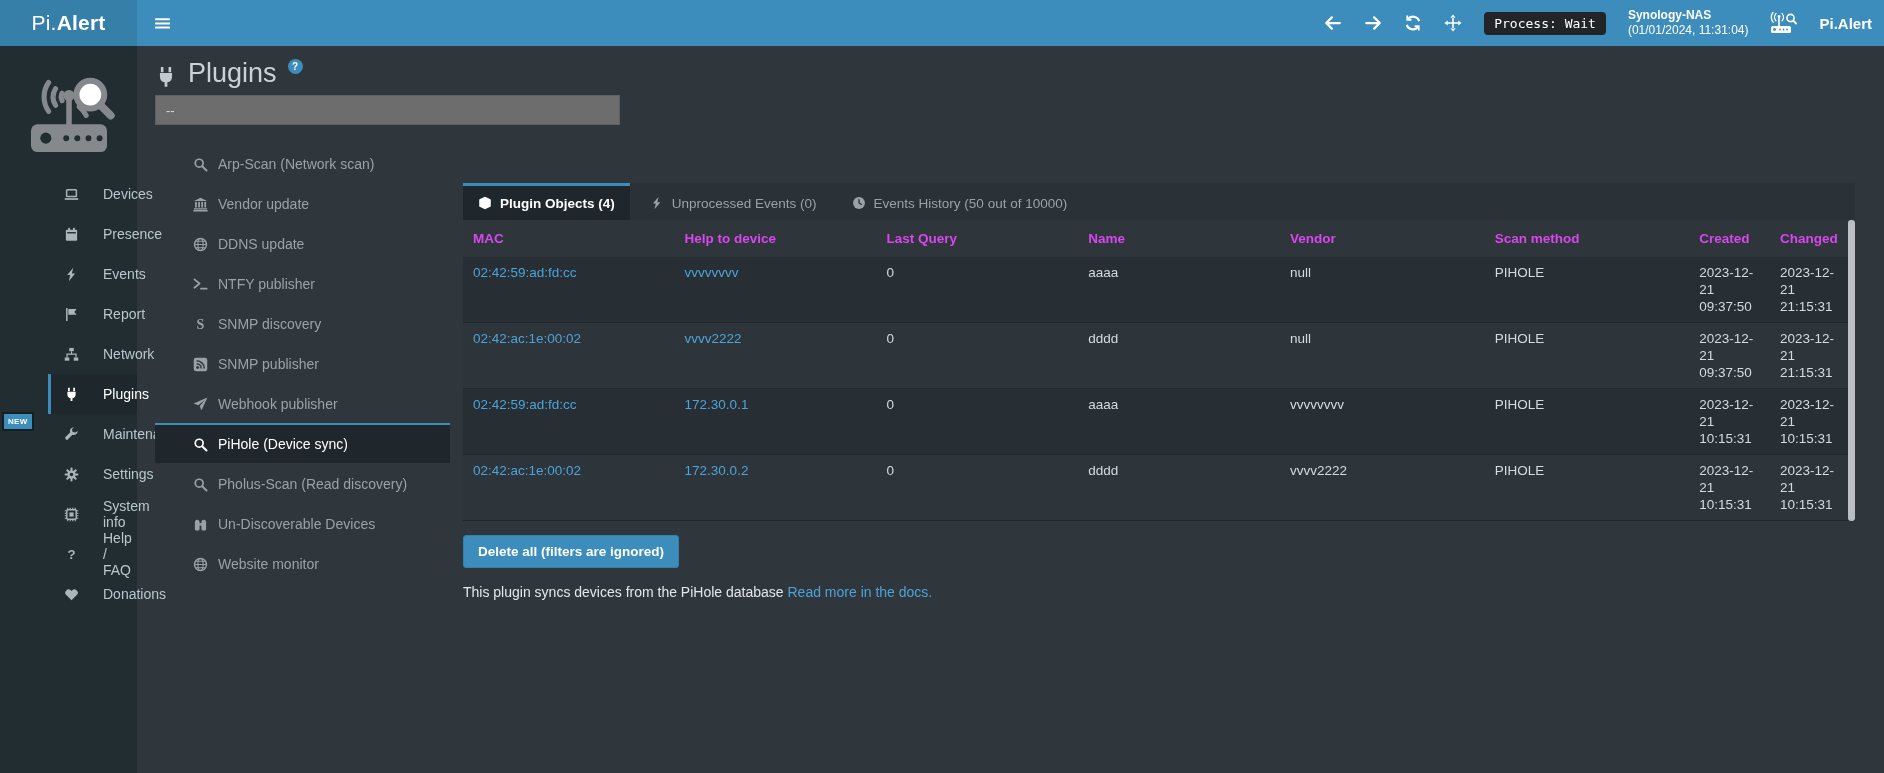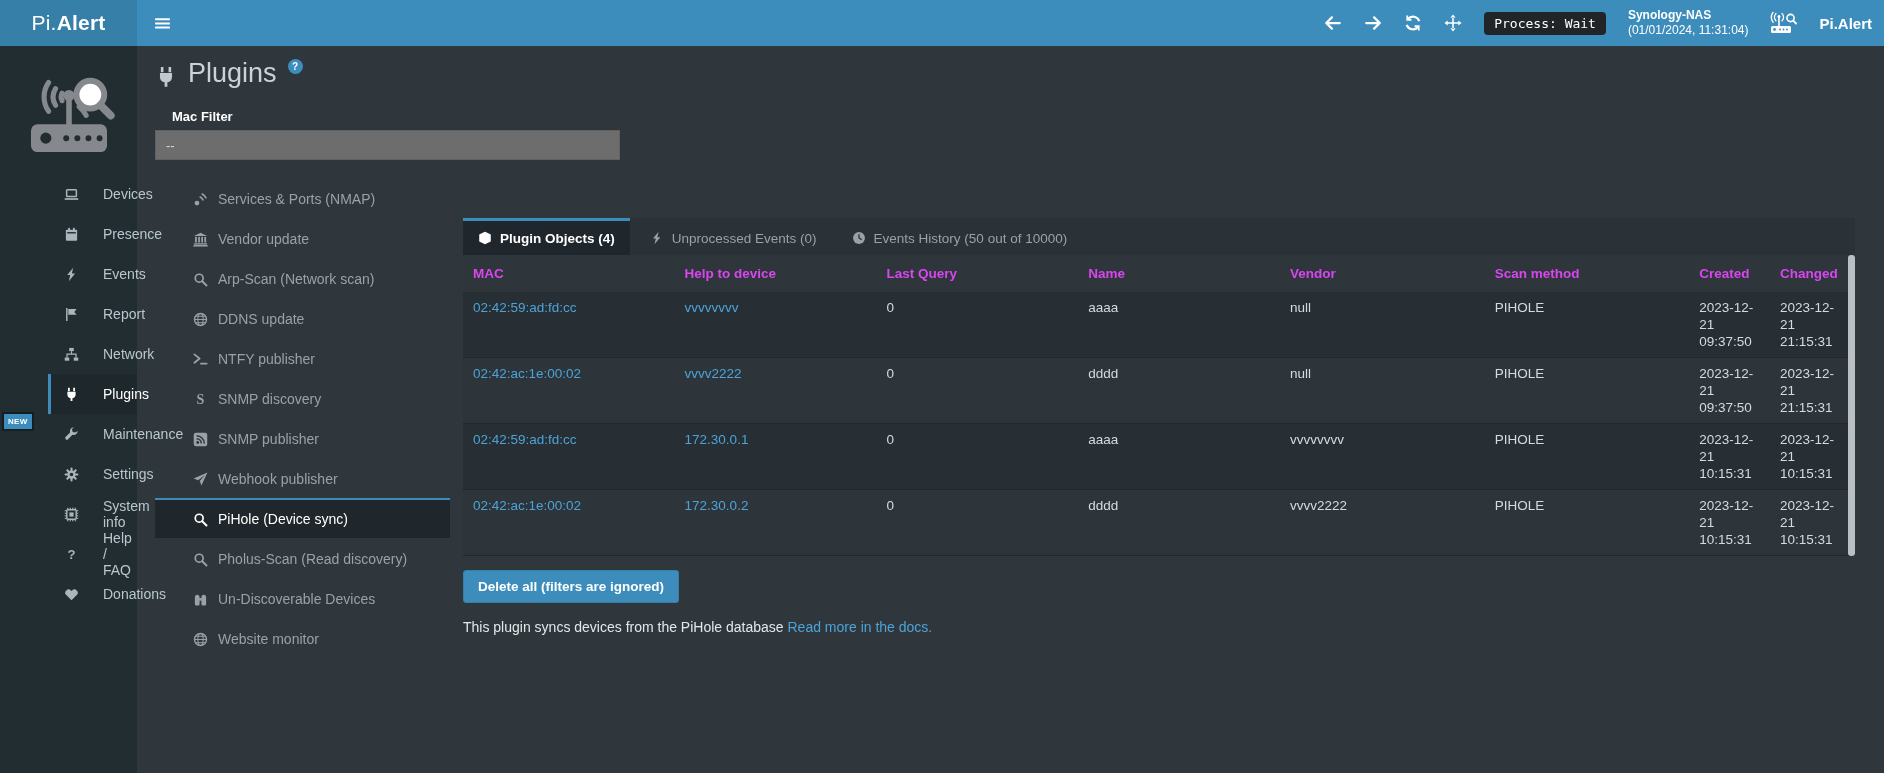--- a/index.html
+++ b/index.html
@@ -291,56 +291,46 @@
   <main class="content">
     <div class="page-title">
       <span class="plug-big"><svg viewBox="0 0 16 16">
             <path d="M5.2.8v3.8M10.8.8v3.8" stroke="currentColor" stroke-width="1.9"></path>
             <path d="M3.6 5h8.8v2.6a4.4 4.4 0 0 1-3.4 4.3V15H7v-3.1A4.4 4.4 0 0 1 3.6 7.6z" fill="currentColor"></path>
           </svg></span>
       <span>Plugins</span>
       <span class="help-badge">?</span>
     </div>
 
-    <div class="mac-label">Mac Filter</div>
     <input class="mac-input" value="--" style="">
 
     <div class="columns">
       <div class="plugin-list">
           <div class="plugin-item">
             <span class="icon">
               <svg viewBox="0 0 16 16">
-                <circle cx="4.2" cy="11.8" r="2.6" fill="currentColor"></circle>
-                <path d="M7.6 5.4a6 6 0 0 1 3 3M9.8 2.2a9.5 9.5 0 0 1 4 4" fill="none" stroke="currentColor" stroke-width="1.7" stroke-linecap="round"></path>
-              </svg>
-            </span>
-            <span>Services &amp; Ports (NMAP)</span>
+                <circle cx="6.6" cy="6.6" r="4.2" fill="none" stroke="currentColor" stroke-width="1.8"></circle>
+                <path d="M9.8 9.8 14.4 14.4" stroke="currentColor" stroke-width="2.1" stroke-linecap="round"></path>
+              </svg>
+            </span>
+            <span>Arp-Scan (Network scan)</span>
           </div>
           <div class="plugin-item">
             <span class="icon">
               <svg viewBox="0 0 16 16" fill="currentColor">
                 <path d="M8 .8 15 4.2H1z"></path>
                 <rect x="2.2" y="5.2" width="1.9" height="6"></rect>
                 <rect x="5.5" y="5.2" width="1.9" height="6"></rect>
                 <rect x="8.8" y="5.2" width="1.9" height="6"></rect>
                 <rect x="12.1" y="5.2" width="1.9" height="6"></rect>
                 <rect x="1" y="12" width="14" height="1.4"></rect>
                 <rect x=".4" y="13.9" width="15.2" height="1.6"></rect>
               </svg>
             </span>
             <span>Vendor update</span>
-          </div>
-          <div class="plugin-item">
-            <span class="icon">
-              <svg viewBox="0 0 16 16">
-                <circle cx="6.6" cy="6.6" r="4.2" fill="none" stroke="currentColor" stroke-width="1.8"></circle>
-                <path d="M9.8 9.8 14.4 14.4" stroke="currentColor" stroke-width="2.1" stroke-linecap="round"></path>
-              </svg>
-            </span>
-            <span>Arp-Scan (Network scan)</span>
           </div>
           <div class="plugin-item">
             <span class="icon">
               <svg viewBox="0 0 16 16" fill="none" stroke="currentColor">
                 <circle cx="8" cy="8" r="6.4" stroke-width="1.5"></circle>
                 <ellipse cx="8" cy="8" rx="2.8" ry="6.4" stroke-width="1.1"></ellipse>
                 <path d="M1.8 8h12.4M2.8 4.6h10.4M2.8 11.4h10.4" stroke-width="1.1"></path>
               </svg>
             </span>
             <span>DDNS update</span>

